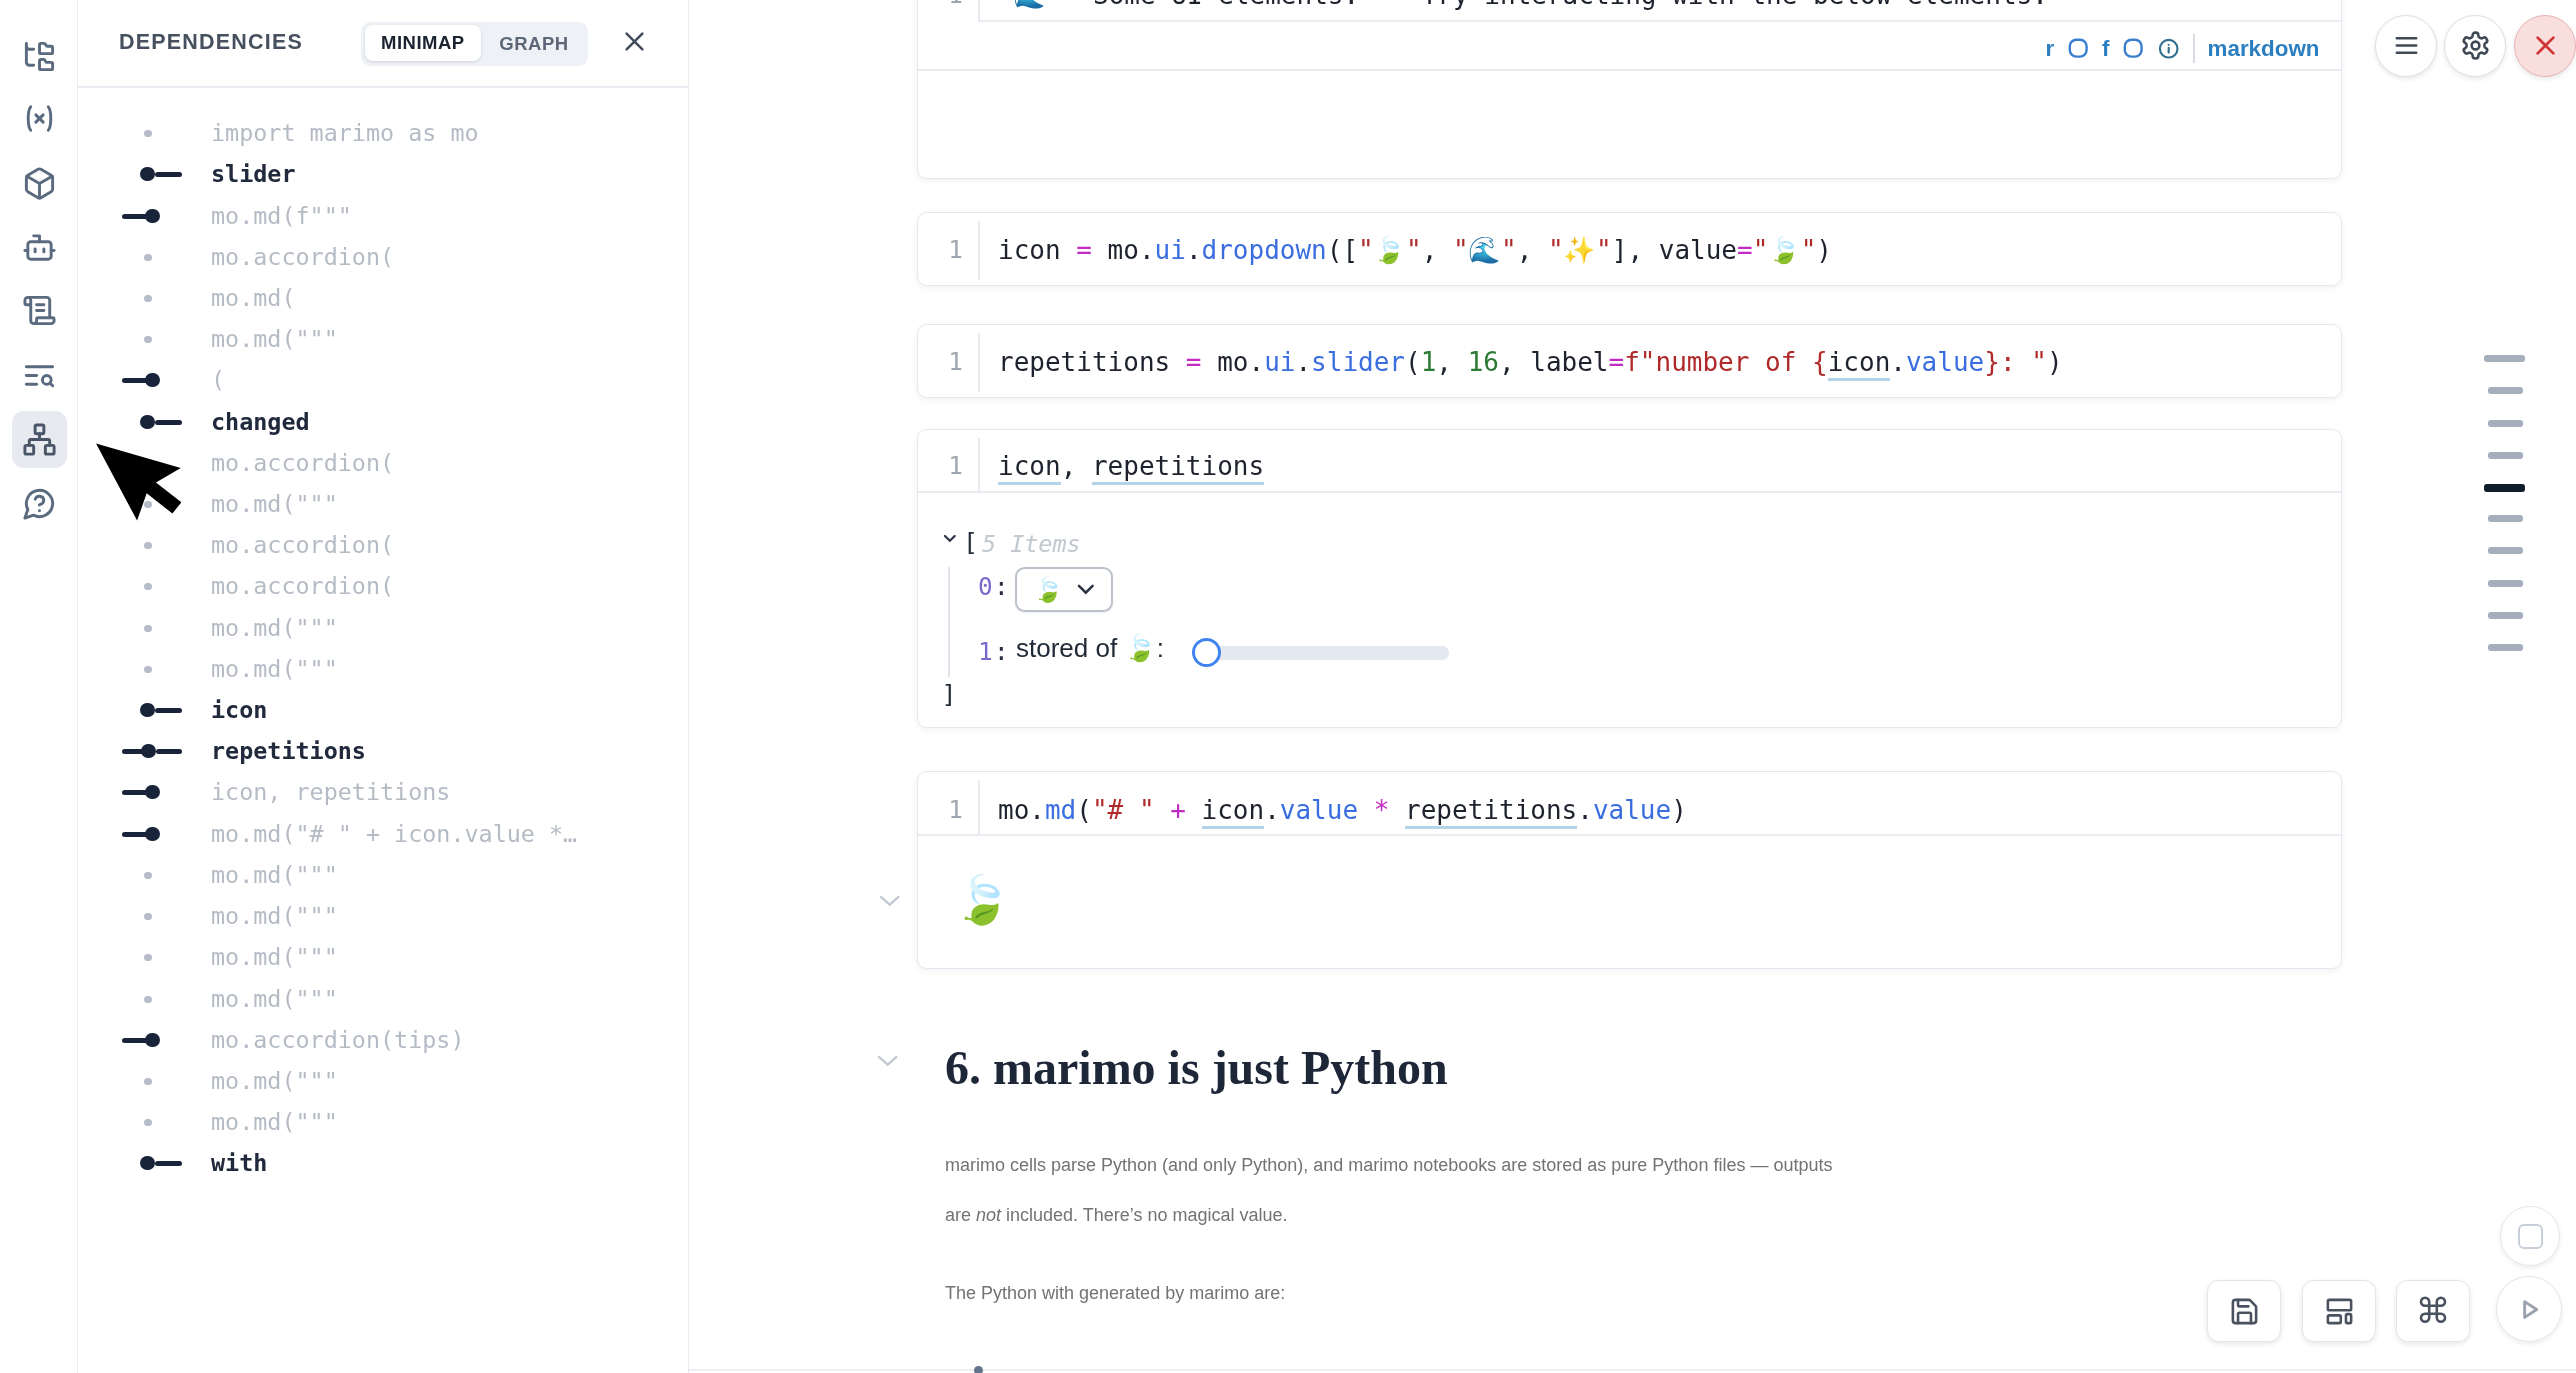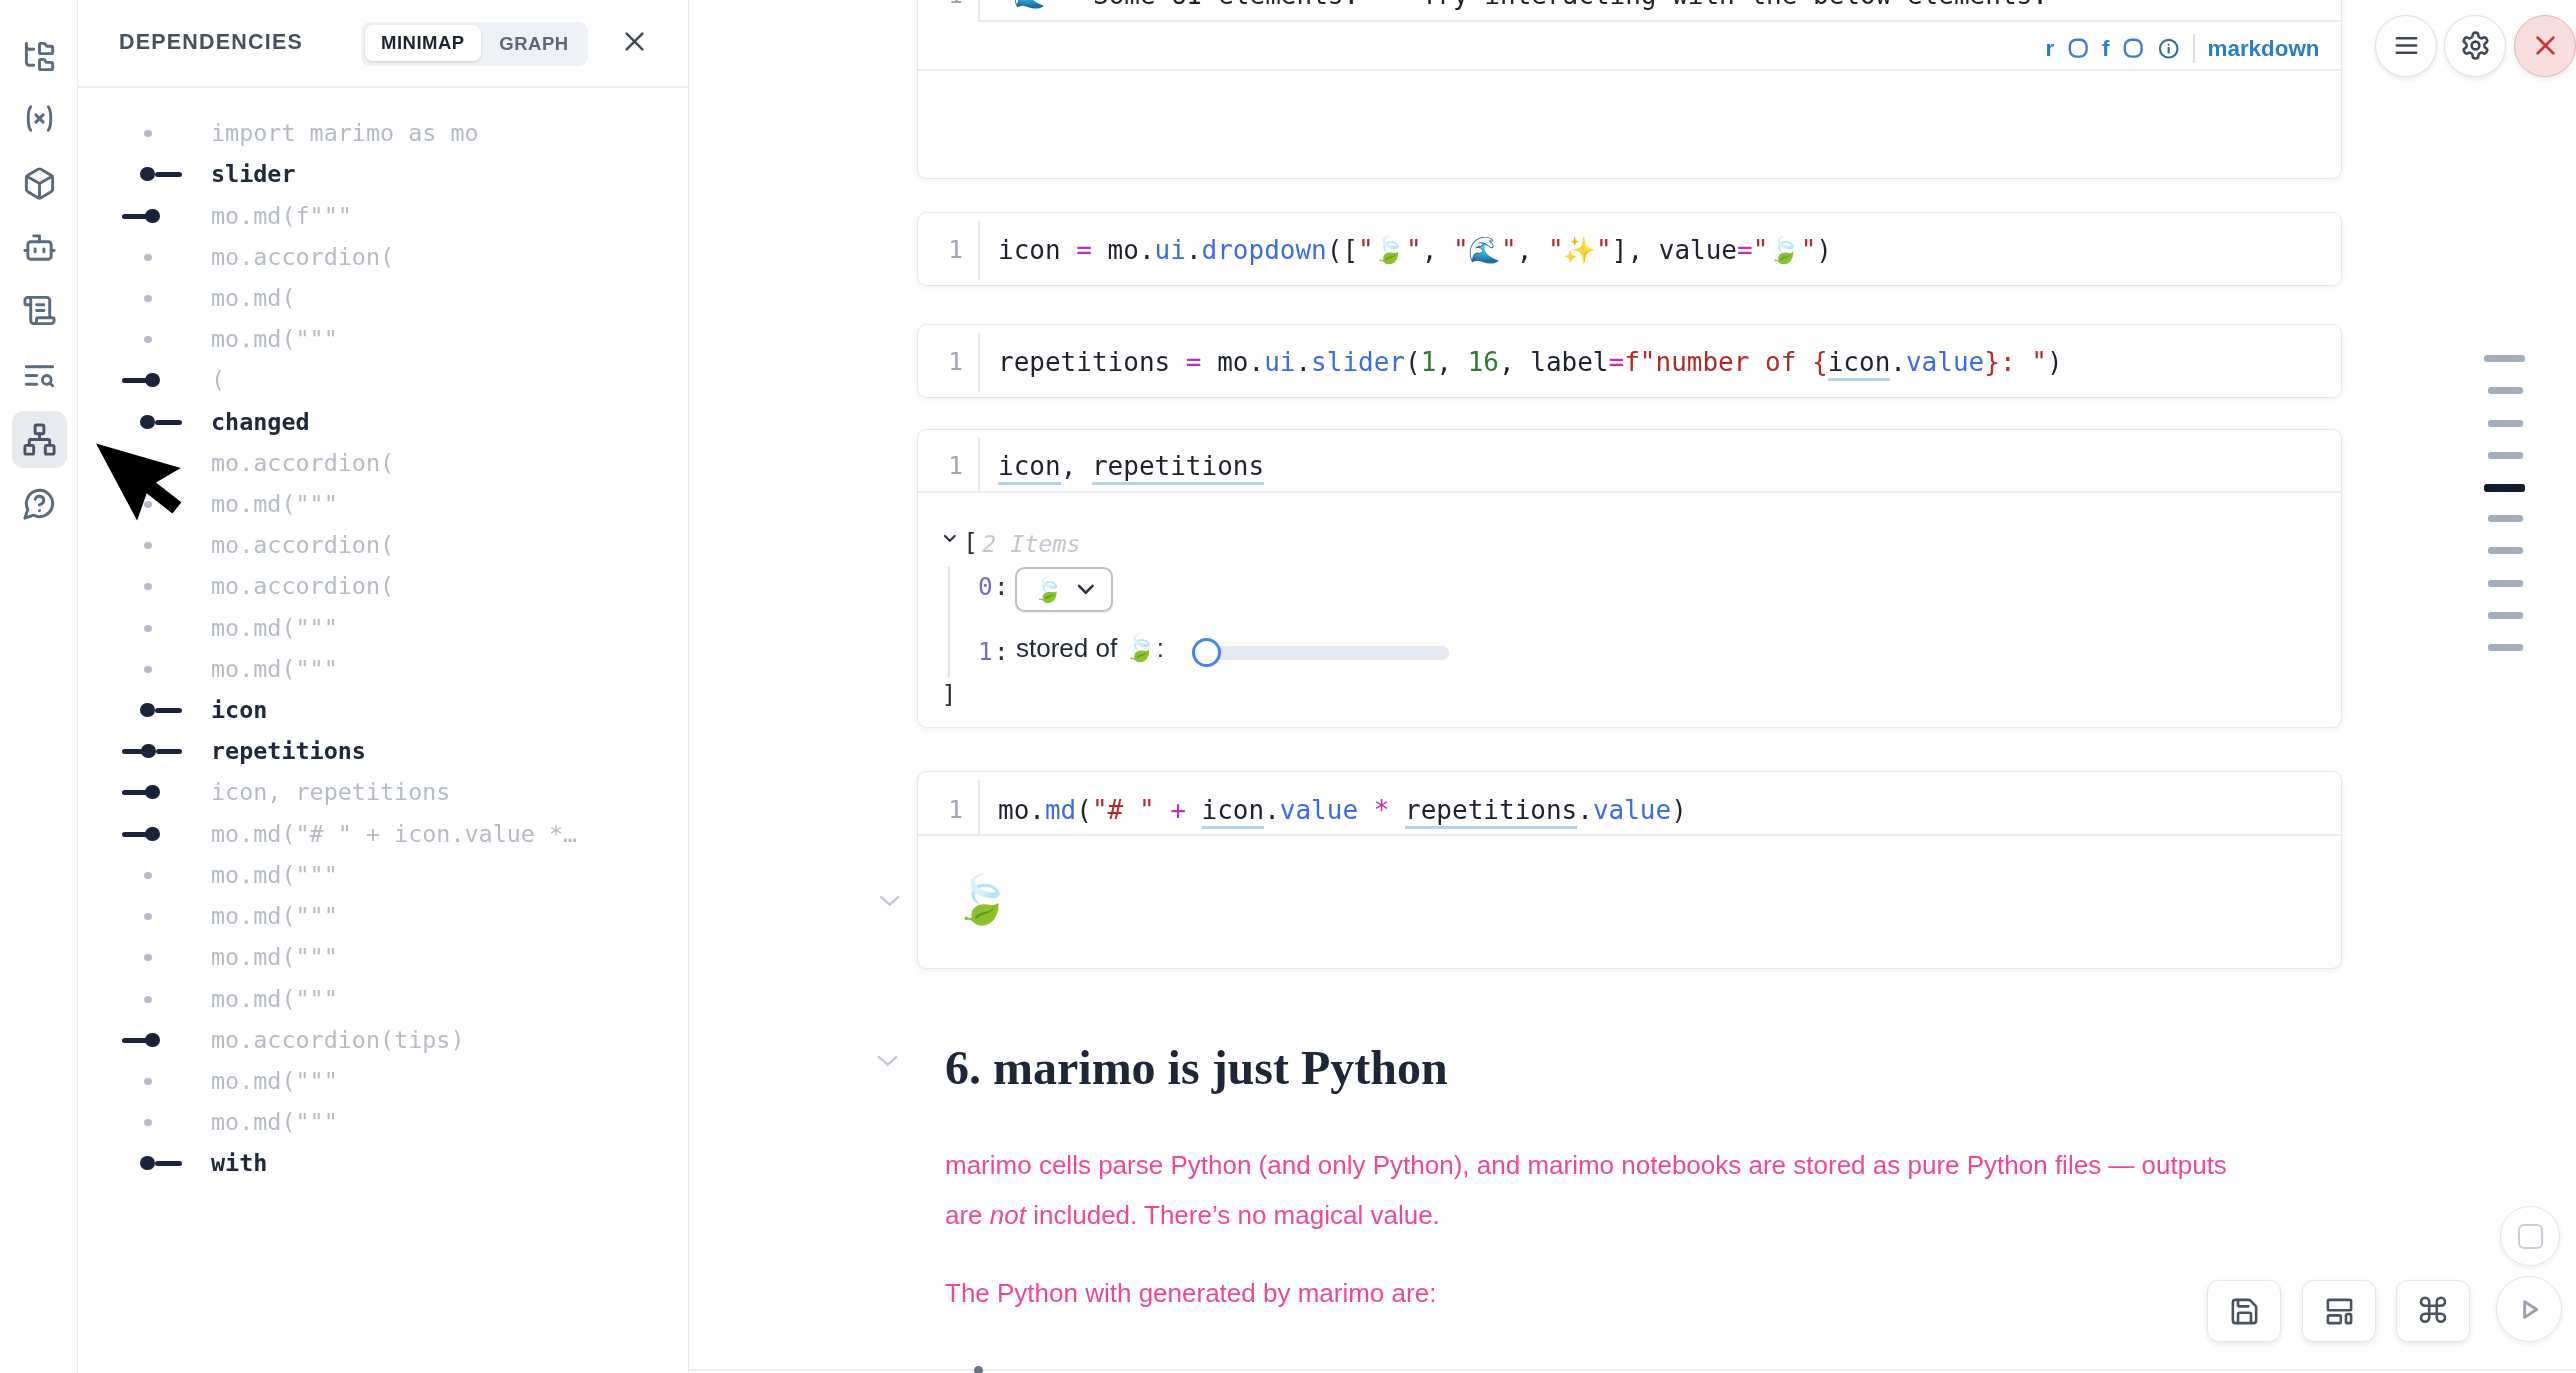--- a/index.html
+++ b/index.html
@@ -79,21 +79,21 @@
   #slider-track { position:absolute; left:290px; top:216px; width:241px; height:13.7px;
     border-radius:6.8px; background:#e4e9f1; }
   #slider-thumb { position:absolute; left:274px; top:208px; width:29px; height:29px;
     border-radius:50%; background:#fff; border:3.4px solid #4184f0; }
 
   .cell-chevron { position:absolute; width:23.4px; height:13.7px; color:#c3c9d3; }
 
   
   #sec-heading { position:absolute; left:945px; top:1040px; font-family:"Liberation Serif", serif;
     font-size:48px; color:#1e2738; }
-  .prose { position:absolute; left:945px; width:1356px; font-size:26px; color:#ec4899; line-height:50px; }
+  .prose { position:absolute; left:945px; width:1356px; font-size:18px; color:#737373; line-height:50px; }
   .bullet-dot { position:absolute; left:974px; top:1366px; width:8.8px; height:8.8px;
     border-radius:50%; background:#64748b; }
 
   
   .round-btn { position:absolute; width:62px; height:62px; border-radius:50%; background:#fff;
     border:1.5px solid #dcdfe5; box-shadow:0 2px 4.9px rgba(20,30,60,.10);
     display:flex; align-items:center; justify-content:center; color:#3f4956; cursor:pointer; }
   #btn-close { background:#f9dede; border-color:#e9b3b3; color:#cf3434; }
 
   
@@ -364,21 +364,21 @@
 <div class="cell" style="top:429px; height:299px;">
   <div class="lnum" style="top:19.5px">1</div>
   <div class="gutter-sep" style="top:7.8px; height:54px"></div>
   <div class="codeline" style="left:80px; top:19.5px"><span class="tk-u">icon</span><span class="tk-p">, </span><span class="tk-u">repetitions</span></div>
   <div class="cell-div" style="top:61px"></div>
 
   <svg class="abs" style="left:25px; top:104px; width:13.7px; height:8.8px; color:#2a3342" viewBox="0 0 14 9">
       <path d="M2 2l5 5 5-5" fill="none" stroke="currentColor" stroke-width="2.2" stroke-linecap="round"></path>
     </svg>
   <span class="abs mono-dark" style="left:45px; top:98px; font-size:25px">[</span>
-  <span class="abs" style="left:64px; top:100px; font-family:'DejaVu Sans Mono',monospace; font-style:italic; font-size:23.4px; color:#c2c8cf">2 Items</span>
+  <span class="abs" style="left:64px; top:100px; font-family:'DejaVu Sans Mono',monospace; font-style:italic; font-size:23.4px; color:#c2c8cf">5 Items</span>
   <div class="abs" style="left:30px; top:137px; width:2px; height:110px; background:#dfe3ea"></div>
 
   <span class="abs idx" style="left:60px; top:142px">0</span>
   <span class="abs colon" style="left:76px; top:142px">:</span>
   <div id="dd-box">
     <span style="font-size:24.4px">🍃</span>
     <svg style="width:17.6px; height:10.7px; color:#2a3342" viewBox="0 0 18 11">
         <path d="M2 2l7 7 7-7" fill="none" stroke="currentColor" stroke-width="2.6" stroke-linecap="round"></path>
       </svg>
   </div>

